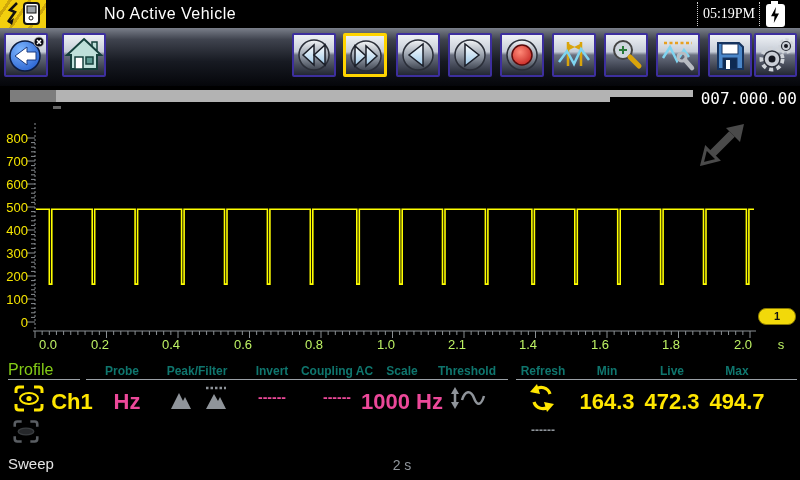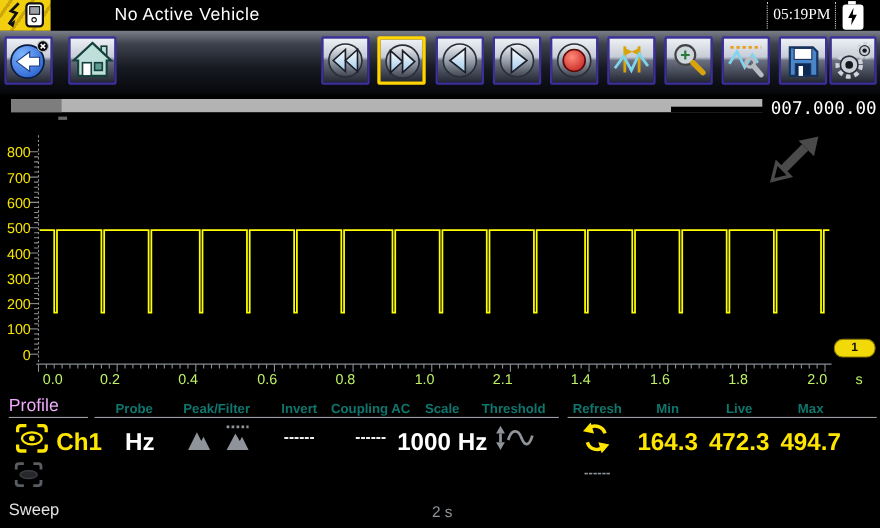--- a/index.html
+++ b/index.html
@@ -34,26 +34,26 @@
              font-size:16px;font-family:"DejaVu Sans Mono",monospace;}
   
   #chart{position:absolute;left:0;top:105px;width:800px;height:255px;}
   .ylab{position:absolute;left:0;width:28px;text-align:right;color:#f5e400;font-size:13px;}
   .xlab{position:absolute;top:337px;width:32px;text-align:center;color:#bef264;font-size:13px;}
   #expand{position:absolute;left:698px;top:122px;width:50px;height:46px;}
   #chmarker{position:absolute;left:758px;top:308px;width:36px;height:15px;background:#f2d90a;
             border:1px solid #8a7a00;border-radius:8px;color:#111;font-size:11px;font-weight:bold;
             text-align:center;line-height:15px;}
   
-  #profile-title{position:absolute;left:8px;top:361px;font-size:16px;color:#f0abfc;}
+  #profile-title{position:absolute;left:8px;top:361px;font-size:16px;color:#84cc16;}
   .uline{position:absolute;top:379px;height:1px;background:#9aa0a6;}
   .hdr{position:absolute;top:364px;transform:translateX(-50%);font-size:12px;color:#0f766e;white-space:nowrap;font-weight:bold;}
   .val{position:absolute;top:389px;transform:translateX(-50%);font-size:22px;font-weight:bold;white-space:nowrap;}
   .yellow{color:#ffe600;}
-  .gray{color:#ffffff;}
+  .gray{color:#ec4899;}
   .dashes{font-size:14px;letter-spacing:0;}
   #refresh-note{position:absolute;top:423px;transform:translateX(-50%);font-size:12px;font-weight:bold;color:#8f959b;}
   #sweep-label{position:absolute;left:8px;top:455px;font-size:15px;color:#e4e4e4;}
   #sweep-value{position:absolute;top:457px;transform:translateX(-50%);font-size:14px;color:#8f959b;}
   .icon{position:absolute;}
 </style>
 </head>
 <body>
 
 <svg width="0" height="0" style="position:absolute">

